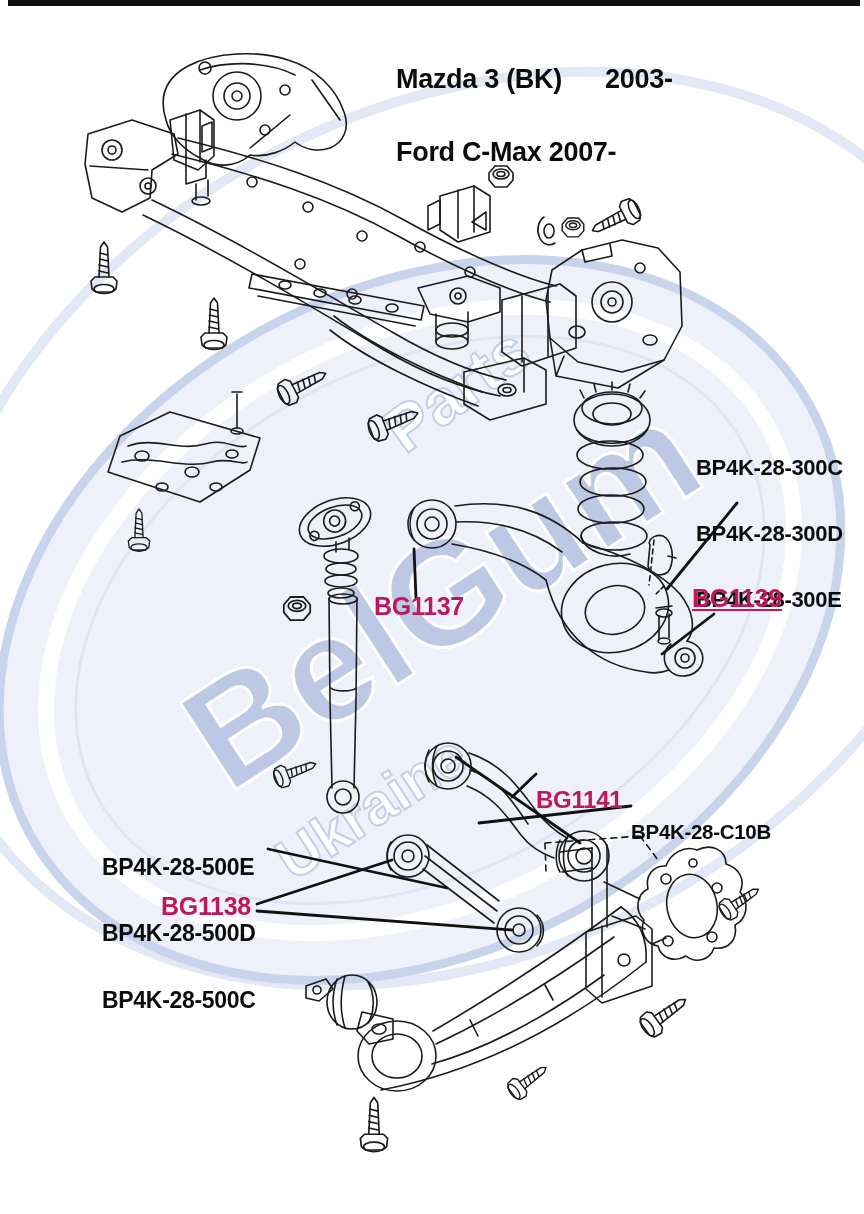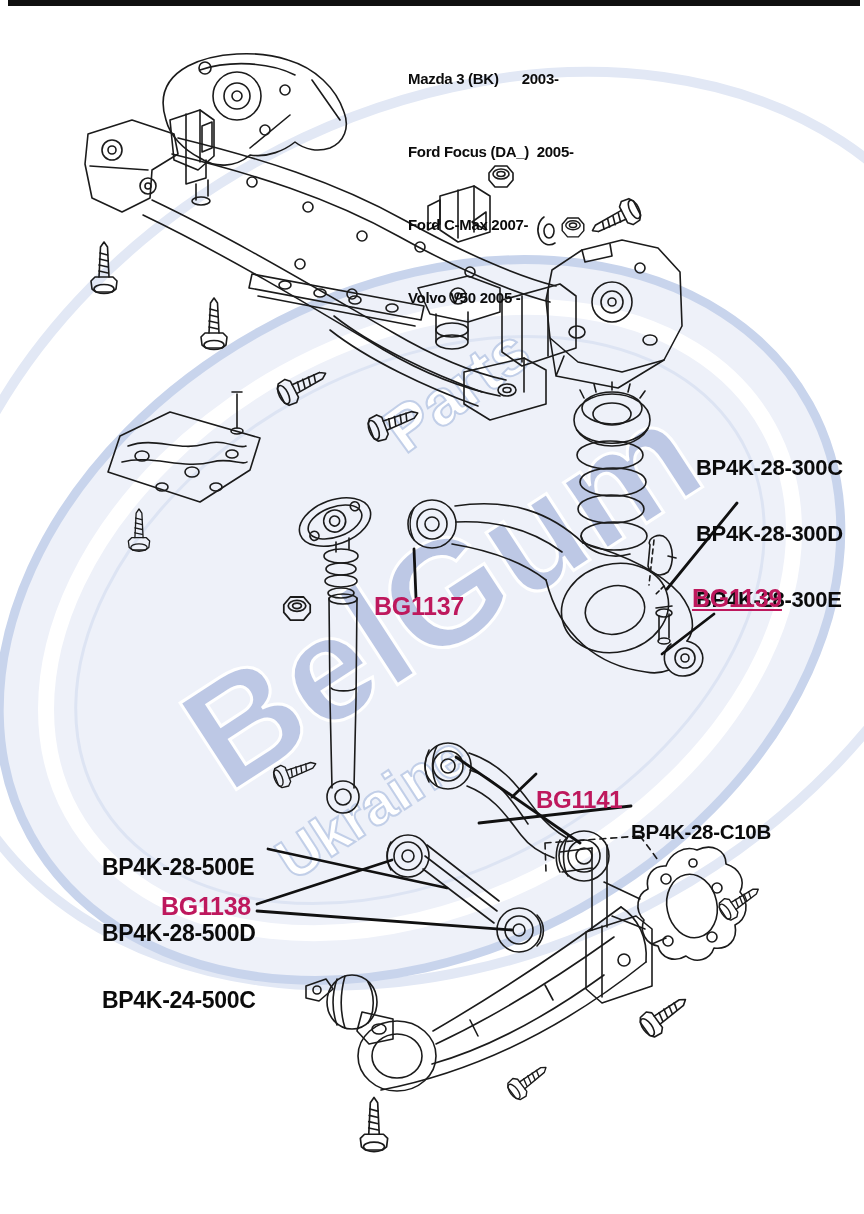--- a/index.html
+++ b/index.html
@@ -2,21 +2,21 @@
 <html><head>
 <meta charset="utf-8">
 <style>
   html,body{margin:0;padding:0;background:#ffffff;}
   .stage{position:relative;width:864px;height:1214px;background:#ffffff;overflow:hidden;
          font-family:"Liberation Sans",sans-serif;}
   .topbar{position:absolute;left:8px;top:0;width:852px;height:6px;background:#101010;}
   svg{position:absolute;left:0;top:0;}
   .lbl{position:absolute;font-weight:bold;color:#0b0b0b;white-space:pre;letter-spacing:-0.3px;}
   .lbl.blue{color:#be185d;}
-  #vehicles{left:408px;top:18px;font-size:15px;line-height:24.4px;}
+  #vehicles{left:396px;top:18px;font-size:27px;line-height:24.4px;}
   #grp300{left:696px;top:413px;font-size:22px;line-height:22px;}
   #bg1137{left:374px;top:592px;font-size:25px;}
   #bg1139{left:692px;top:584px;font-size:25px;text-decoration:underline;}
   #bg1141{left:536px;top:745px;font-size:24px;margin-top:41px;}
   #c10b{left:631px;top:791px;font-size:20.5px;margin-top:29px;}
   #grp500{left:102px;top:811px;font-size:23px;line-height:22.3px;}
   #bg1138{left:161px;top:892px;font-size:25px;}
   .wm-brand{font-weight:bold;font-size:150px;fill:#b4c1e2;fill-opacity:0.85;stroke:#ffffff;stroke-width:3;}
   .wm-word{font-weight:bold;fill:#ffffff;stroke:#c2cfe8;stroke-width:2;}
 </style>
@@ -287,36 +287,34 @@
       <path d="M268,849 L447,888"></path>
       <path d="M257,904 L392,860"></path>
       <path d="M257,911 L512,930"></path>
     </g>
   </svg>
 
   <div class="topbar"></div>
 
   <div id="vehicles" class="lbl">
     <div>Mazda 3 (BK)      2003-</div>
-    <div>Ford Focus (DA_)  2005-</div>
     <div>Ford C-Max 2007-</div>
-    <div>Volvo V50 2005 -</div>
   </div>
 
   <div id="grp300" class="lbl">
     <div>BP4K-28-300C</div>
     <div>BP4K-28-300D</div>
     <div>BP4K-28-300E</div>
   </div>
 
   <div id="bg1137" class="lbl blue">BG1137</div>
   <div id="bg1139" class="lbl blue">BG1139</div>
   <div id="bg1141" class="lbl blue">BG1141</div>
   <div id="c10b" class="lbl">BP4K-28-C10B</div>
 
   <div id="grp500" class="lbl">
     <div>BP4K-28-500E</div>
     <div>BP4K-28-500D</div>
-    <div>BP4K-24-500C</div>
+    <div>BP4K-28-500C</div>
   </div>
 
   <div id="bg1138" class="lbl blue">BG1138</div>
 </div>
 
 </body></html>

